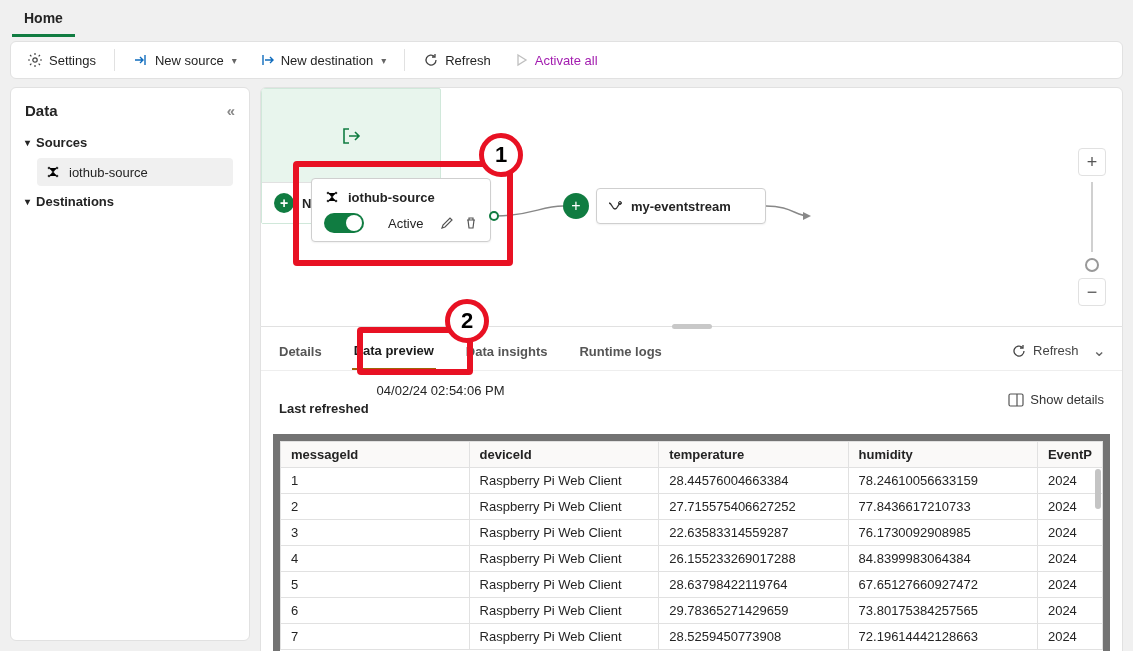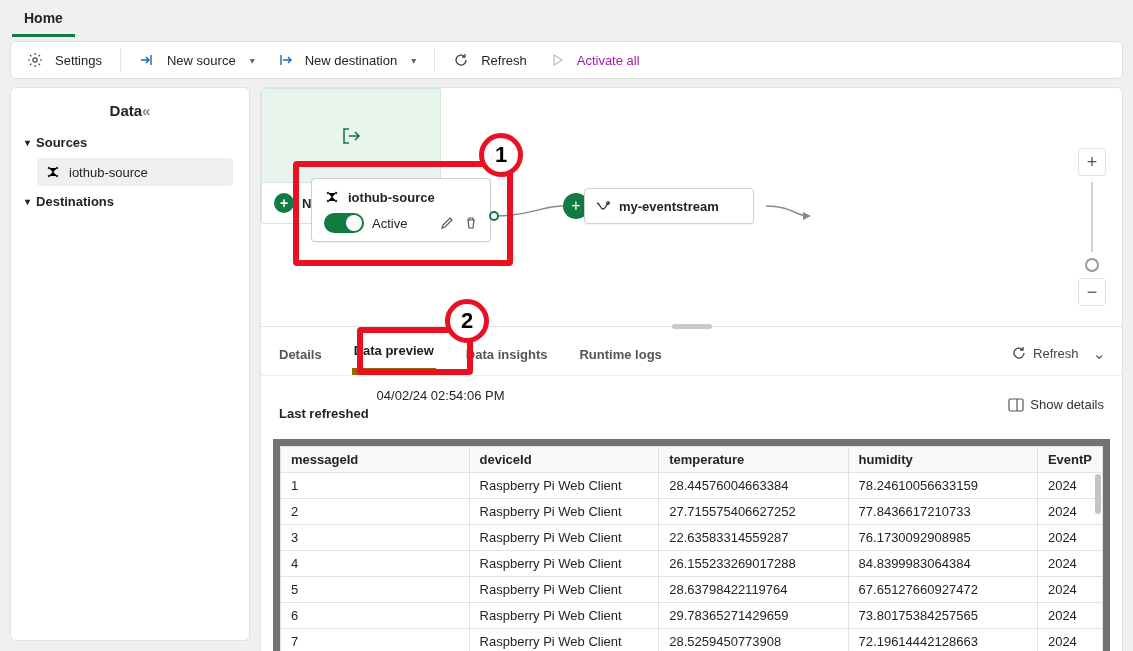--- a/index.html
+++ b/index.html
@@ -4,68 +4,68 @@
 <style>
 * { box-sizing: border-box; margin: 0; padding: 0; }
 body { font-family: "Segoe UI", Arial, sans-serif; font-size: 13px; color: #242424; background: #f5f5f5; width: 1133px; height: 651px; overflow: hidden; }
 
 .app { display: flex; flex-direction: column; height: 100%; background: #f0f0f0; }
 
 .top-tabs { padding: 4px 12px 0 12px; }
 .top-tab { display: inline-block; padding: 6px 12px 8px; font-weight: 600; font-size: 14px; border-bottom: 3px solid #107c41; }
 
 .toolbar { margin: 4px 10px 8px 10px; background: #fff; border: 1px solid #e1e1e1; border-radius: 6px; display: flex; align-items: center; padding: 4px 6px; gap: 2px; }
-.tb-btn { display: flex; align-items: center; gap: 12px; padding: 6px 10px; border-radius: 4px; cursor: pointer; color: #242424; }
+.tb-btn { display: flex; align-items: center; gap: 6px; padding: 6px 10px; border-radius: 4px; cursor: pointer; color: #242424; }
 .tb-btn.disabled { color: #a21caf; cursor: default; }
 .tb-sep { width: 1px; height: 22px; background: #e1e1e1; margin: 0 6px; }
 .chev { font-size: 10px; color: #666; margin-left: 2px; }
 .icon { display: inline-flex; width: 16px; height: 16px; align-items: center; justify-content: center; }
 
 .body-row { display: flex; flex: 1; min-height: 0; padding: 0 10px 10px 10px; gap: 10px; }
 
 .sidebar { width: 240px; background: #fff; border: 1px solid #e1e1e1; border-radius: 6px; padding: 12px 8px; }
-.sb-head { display: flex; justify-content: center; align-items: center; font-weight: 600; font-size: 15px; padding: 2px 6px 10px 6px; }
+.sb-head { display: flex; justify-content: space-between; align-items: center; font-weight: 600; font-size: 15px; padding: 2px 6px 10px 6px; }
 .sb-section { display: flex; align-items: center; gap: 6px; padding: 6px; font-weight: 600; cursor: pointer; }
 .sb-item { display: flex; align-items: center; gap: 8px; padding: 6px 8px; margin: 2px 8px 2px 18px; border-radius: 4px; background: #f0f0f0; cursor: pointer; }
 
 .canvas-wrap { flex: 1; display: flex; flex-direction: column; min-width: 0; }
 .canvas { position: relative; flex: 1; background: #fff; border: 1px solid #e1e1e1; border-radius: 6px 6px 0 0; min-height: 240px; overflow: hidden; }
 
 .node { position: absolute; background: #fff; border: 1px solid #cfcfcf; border-radius: 4px; box-shadow: 0 1px 2px rgba(0,0,0,.06); }
 .node-source { left: 50px; top: 90px; width: 180px; padding: 10px 12px 8px 12px; }
 .node-source .title-row { display: flex; align-items: center; gap: 8px; font-weight: 600; margin-bottom: 8px; }
 .node-source .actions { display: flex; align-items: center; justify-content: space-between; }
 .toggle { width: 40px; height: 20px; border-radius: 10px; background: #107c41; position: relative; }
 .toggle::after { content: ""; position: absolute; left: 22px; top: 2px; width: 16px; height: 16px; border-radius: 50%; background: #fff; }
 .tiny-icons { display: flex; gap: 10px; color: #555; }
 
 .highlight-1 { position: absolute; left: 32px; top: 73px; width: 220px; height: 105px; border: 6px solid #e81123; border-radius: 4px; pointer-events: none; }
 .callout { position: absolute; width: 44px; height: 44px; border: 5px solid #e81123; border-radius: 50%; background: #fff; display: flex; align-items: center; justify-content: center; font-size: 22px; font-weight: 700; color: #000; pointer-events: none; }
 .callout-1 { left: 218px; top: 45px; }
 
 .plus-circle { position: absolute; left: 302px; top: 105px; width: 26px; height: 26px; border-radius: 50%; background: #107c41; color: #fff; display: flex; align-items: center; justify-content: center; font-size: 16px; cursor: pointer; }
-.node-stream { left: 323px; top: 100px; width: 170px; height: 36px; display: flex; align-items: center; gap: 8px; padding: 0 10px; font-weight: 600; }
+.node-stream { left: 335px; top: 100px; width: 170px; height: 36px; display: flex; align-items: center; gap: 8px; padding: 0 10px; font-weight: 600; }
 
 .node-dest { left: 550px; top: 70px; width: 180px; height: 136px; background: #e8f5ed; border: 1px solid #d0e8da; border-radius: 2px; display: flex; flex-direction: column; }
 .dest-top { flex: 1; display: flex; align-items: center; justify-content: center; color: #107c41; font-size: 20px; }
 .dest-bottom { background: #fff; border-top: 1px solid #e1e1e1; padding: 10px 12px; display: flex; align-items: center; gap: 8px; font-weight: 600; cursor: pointer; }
 .plus-green { width: 20px; height: 20px; border-radius: 50%; background: #107c41; color: #fff; display: flex; align-items: center; justify-content: center; font-size: 14px; }
 
 .connector-dot { position: absolute; left: 228px; top: 123px; width: 10px; height: 10px; border: 2px solid #107c41; border-radius: 50%; background: #fff; }
 
 .zoom-rail { position: absolute; right: 16px; top: 60px; display: flex; flex-direction: column; align-items: center; gap: 6px; }
 .zoom-btn { width: 28px; height: 28px; border: 1px solid #e1e1e1; border-radius: 4px; background: #fff; display: flex; align-items: center; justify-content: center; cursor: pointer; color: #555; font-size: 18px; line-height: 1; }
 .zoom-line { width: 2px; height: 70px; background: #d0d0d0; }
 .zoom-handle { width: 14px; height: 14px; border: 2px solid #999; border-radius: 50%; background: #fff; }
 
 .panel { background: #fff; border: 1px solid #e1e1e1; border-top: none; border-radius: 0 0 6px 6px; position: relative; }
 .panel-handle { position: absolute; left: 50%; transform: translateX(-50%); top: -3px; width: 40px; height: 5px; border-radius: 3px; background: #c8c8c8; }
 .panel-tabs { display: flex; align-items: center; padding: 10px 16px 0 16px; gap: 28px; border-bottom: 1px solid #eee; }
 .ptab { padding: 6px 2px 10px 2px; font-weight: 600; color: #555; cursor: pointer; text-align: center; }
-.ptab.active { color: #1b1b1b; border-bottom: 7px solid #a16207; }
+.ptab.active { color: #1b1b1b; border-bottom: 2px solid #a16207; }
 .panel-right { margin-left: auto; display: flex; align-items: center; gap: 14px; color: #444; padding-bottom: 6px; }
 
 .highlight-2 { position: absolute; left: 96px; top: 0px; width: 116px; height: 48px; border: 6px solid #e81123; border-radius: 4px; pointer-events: none; }
 .callout-2 { left: 184px; top: -28px; }
 
 .panel-sub { display: flex; align-items: center; justify-content: space-between; padding: 12px 18px; }
 .panel-sub .left { display: flex; gap: 8px; }
 .panel-sub .lbl { font-weight: 700; margin-top: 18px; }
 .show-details { display: flex; align-items: center; gap: 6px; cursor: pointer; color: #333; margin-left: 20px; }
 
@@ -191,21 +191,21 @@
                   <circle cx="11" cy="3" r="1.3" fill="#333"></circle>
                   <circle cx="3" cy="11" r="1.3" fill="#333"></circle>
                   <circle cx="11" cy="11" r="1.3" fill="#333"></circle>
                   <circle cx="7" cy="7" r="1.3" fill="#333"></circle>
                   <path d="M3 3l4 4 4-4M3 11l4-4 4 4" stroke="#333" stroke-width="0.8"></path>
                 </svg>
             </span>
             <span>iothub-source</span>
           </div>
           <div class="actions">
-            <div style="display:flex;align-items:center;gap:8px">
+            <div style="display:flex;align-items:center;gap:24px">
               <div class="toggle"></div>
               <span>Active</span>
             </div>
             <div class="tiny-icons">
               <span>
                 <svg width="14" height="14" viewBox="0 0 14 14">
                     <path d="M2 12l1-3 7-7 2 2-7 7-3 1z" fill="none" stroke="#555" stroke-width="1.2"></path>
                   </svg>
               </span>
               <span>

